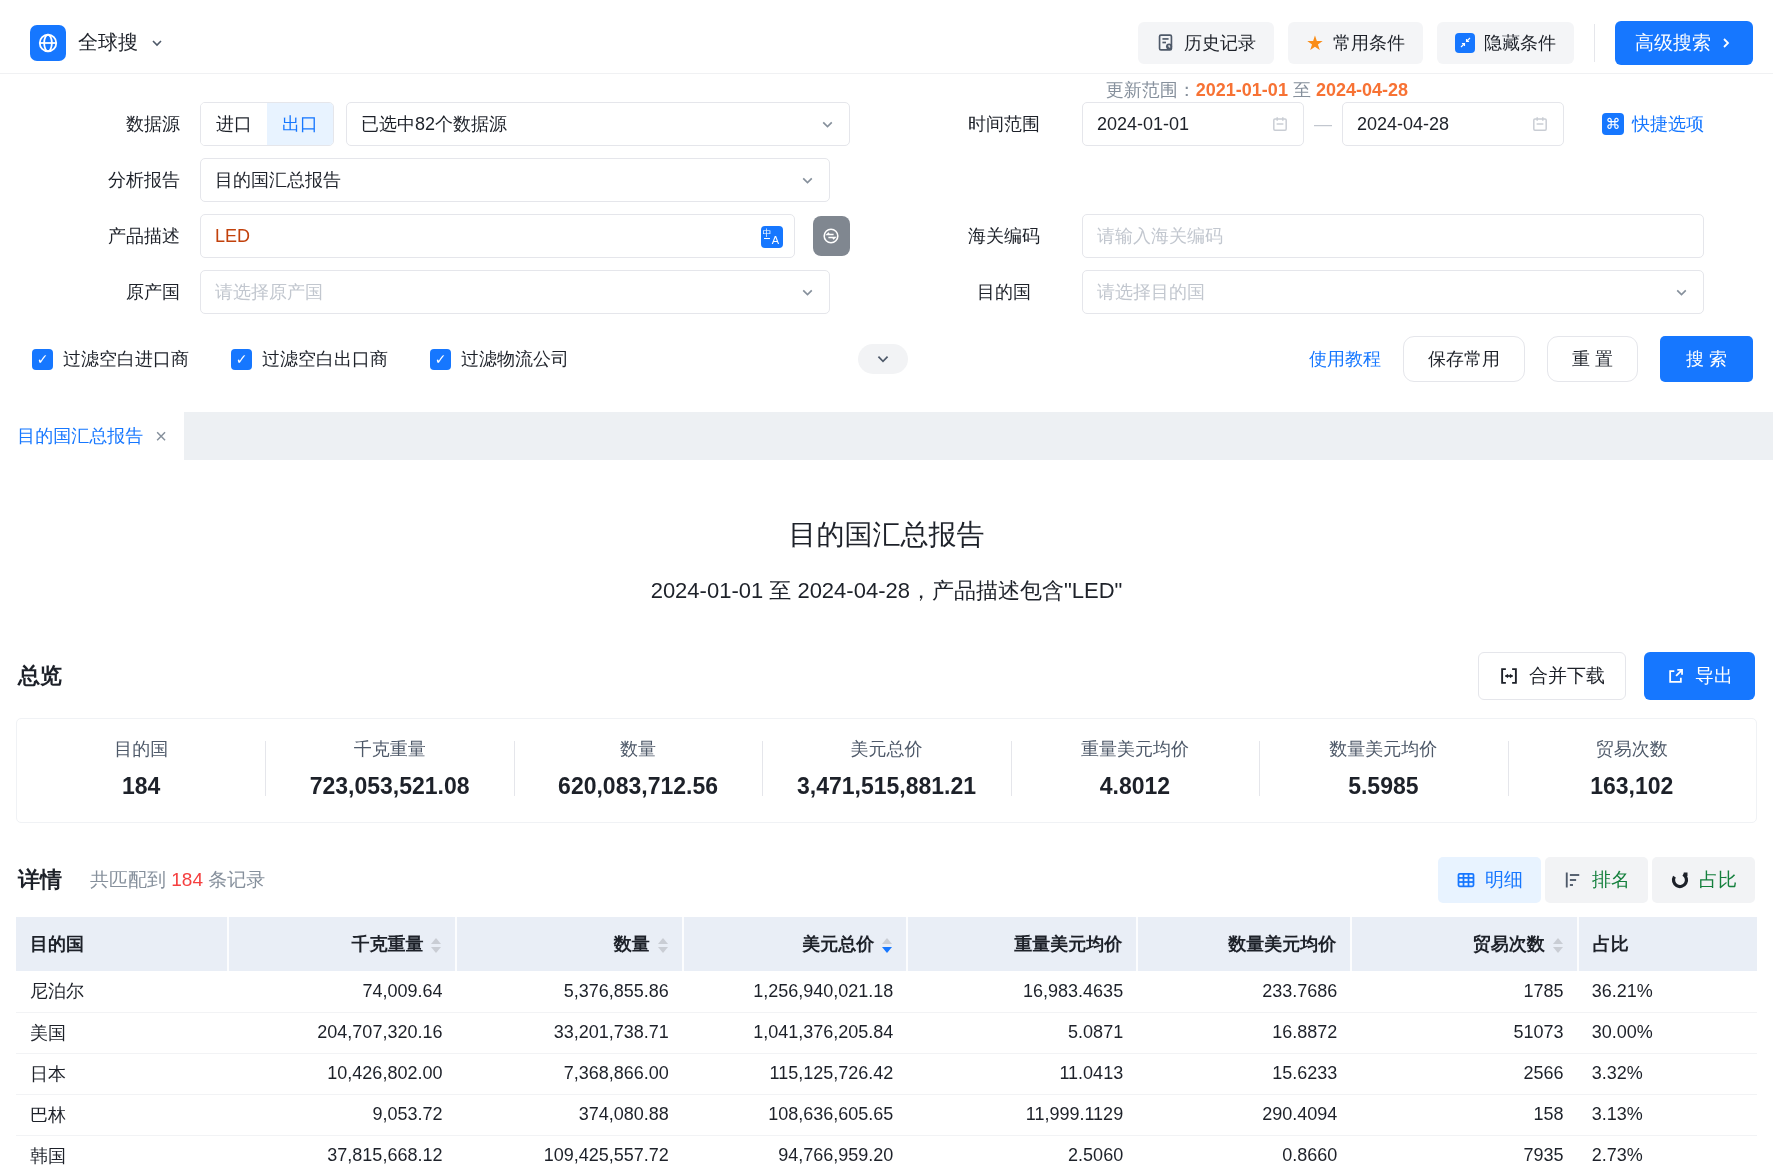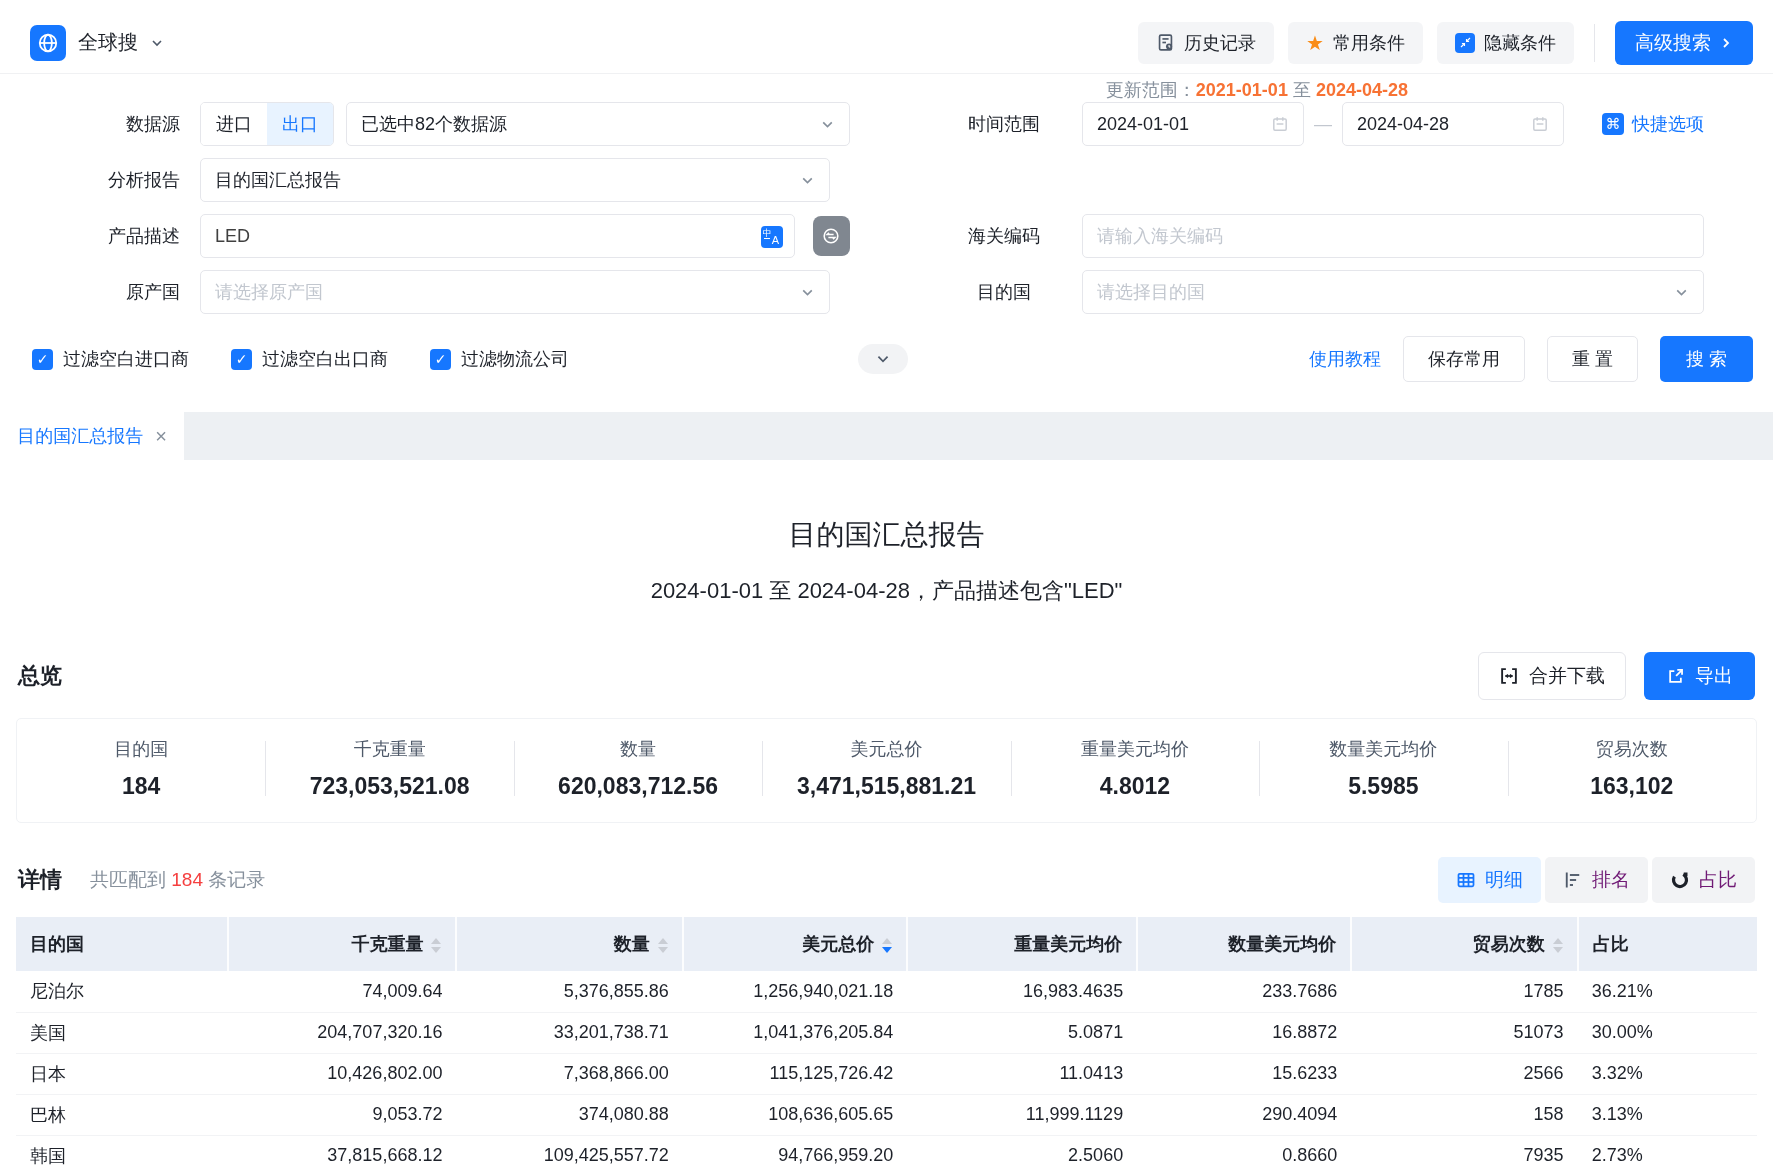--- a/index.html
+++ b/index.html
@@ -44,21 +44,21 @@
     cursor:pointer; font-family:inherit; }
   .seg.active { background:#e8f3ff; color:#1677ff; }
   .select, .text-input, .date-input { height:44px; border:1px solid #e5e6eb; border-radius:5px;
     background:#fff; display:flex; align-items:center; padding:0 14px; font-size:18px; }
   .select { justify-content:space-between; cursor:pointer; }
   .placeholder { color:#c2c7cf; }
   .sel-datasource { width:540px; margin-left:12px; }
   .sel-wide { width:630px; }
   .inp-wide { width:630px; position:relative; padding-right:48px; }
   .inp-wide input, .text-input input { border:none; outline:none; font-size:18px; width:100%;
-    font-family:inherit; color:#404040; background:transparent; }
+    font-family:inherit; color:#c2410c; background:transparent; }
   .inp-wide input::placeholder, .text-input input::placeholder { color:#c2c7cf; }
   .translate-badge { position:absolute; right:10px; top:10px; }
   .round-tool { width:40px; height:40px; margin-left:18px; background:#808790; border:none;
     border-radius:8px; display:flex; align-items:center; justify-content:center; cursor:pointer; }
   .date-input { width:222px; justify-content:space-between; cursor:pointer; }
   .date-dash { margin:0 10px; color:#c2c7cf; font-size:18px; }
   .quick-link { display:flex; align-items:center; gap:8px; margin-left:38px; color:#1677ff;
     font-size:18px; cursor:pointer; text-decoration:none; }
   .cmd-badge { width:22px; height:22px; background:#1677ff; border-radius:4px; color:#fff;
     font-size:15px; display:inline-flex; align-items:center; justify-content:center; }
@@ -67,21 +67,21 @@
   .check { display:flex; align-items:center; gap:10px; cursor:pointer; }
   .checkbox-box { width:21px; height:21px; background:#1677ff; border-radius:4px; color:#fff;
     font-size:14px; display:inline-flex; align-items:center; justify-content:center; }
   .check-label { font-size:18px; color:#1d2129; }
   .collapse-pill { position:absolute; left:858px; width:50px; height:30px; background:#f2f3f5;
     border:none; border-radius:15px; display:flex; align-items:center; justify-content:center;
     cursor:pointer; }
   .form-actions { margin-left:auto; display:flex; align-items:center; gap:22px; }
   .link-btn { color:#1677ff; font-size:18px; cursor:pointer; text-decoration:none; }
   .ghost-btn { height:46px; padding:0 24px; background:#fff; border:1px solid #e5e6eb;
-    border-radius:5px; font-size:18px; color:#1d2129; cursor:pointer; font-family:inherit; }
+    border-radius:11px; font-size:18px; color:#1d2129; cursor:pointer; font-family:inherit; }
   .primary-btn { height:46px; padding:0 26px; background:#1677ff; border:none; border-radius:5px;
     font-size:18px; color:#fff; cursor:pointer; font-family:inherit; }
 
   
   .tab-strip { margin-top:30px; height:48px; background:#edf0f3; display:flex; }
   .tab { width:184px; height:100%; background:#fff; display:flex; align-items:center;
     justify-content:center; gap:12px; cursor:pointer; }
   .tab-label { color:#1677ff; font-size:18px; }
   .tab-close { color:#86909c; font-size:20px; line-height:1; cursor:pointer; }
 
@@ -105,21 +105,21 @@
   .stat-cell + .stat-cell::before { content:""; position:absolute; left:0; top:6px; bottom:6px;
     width:1px; background:#e5e6eb; }
   .stat-label { font-size:18px; color:#4e5969; }
   .stat-value { margin-top:12px; font-size:23px; font-weight:bold; color:#1d2129; }
 
   .details-head { display:flex; align-items:center; margin:34px 18px 14px 18px; }
   .match-text { margin-left:28px; font-size:19px; color:#86909c; }
   .match-count { color:#f53f3f; }
   .view-toggle { margin-left:auto; display:flex; gap:4px; }
   .view-btn { display:flex; align-items:center; gap:9px; height:46px; padding:0 18px;
-    background:#f2f3f5; border:none; border-radius:5px; font-size:19px; color:#701a75;
+    background:#f2f3f5; border:none; border-radius:5px; font-size:19px; color:#15803d;
     cursor:pointer; font-family:inherit; }
   .view-btn.active { background:#e8f3ff; color:#1677ff; }
 
   
   .table-wrap { margin:0 16px; }
   table { width:100%; table-layout:fixed; border-collapse:collapse; }
   th { background:#e9eef6; height:54px; font-size:18px; font-weight:bold; padding:0 14px;
     border-right:2px solid rgba(255,255,255,.85); }
   th:last-child { border-right:none; }
   td { height:41px; font-size:18px; padding:0 14px; border-bottom:1px solid #f2f3f5; }

